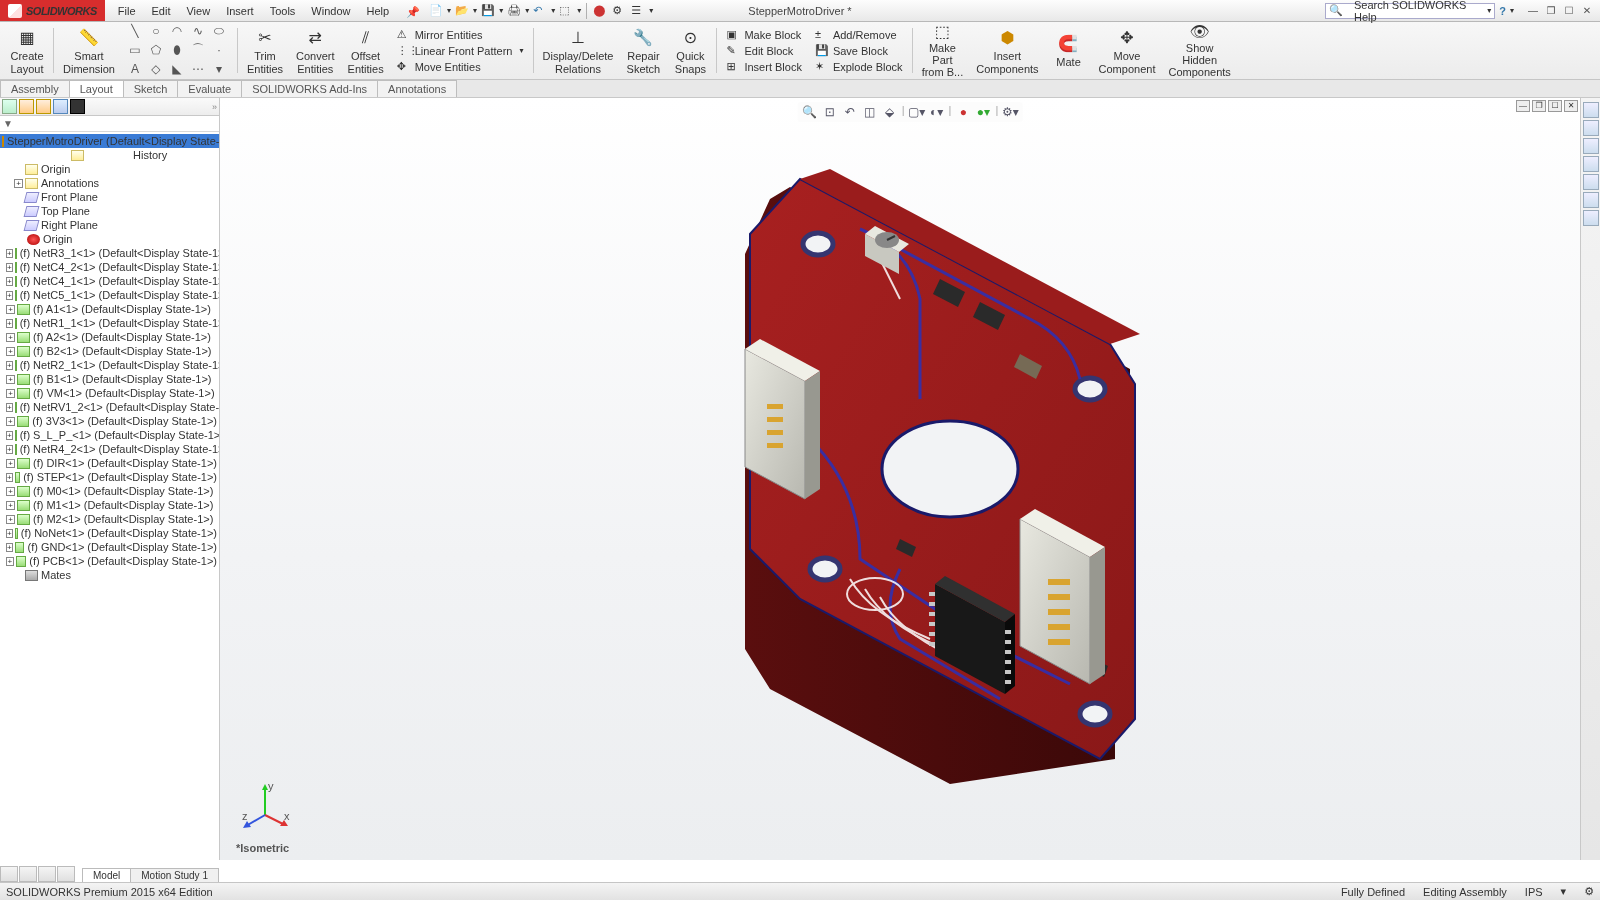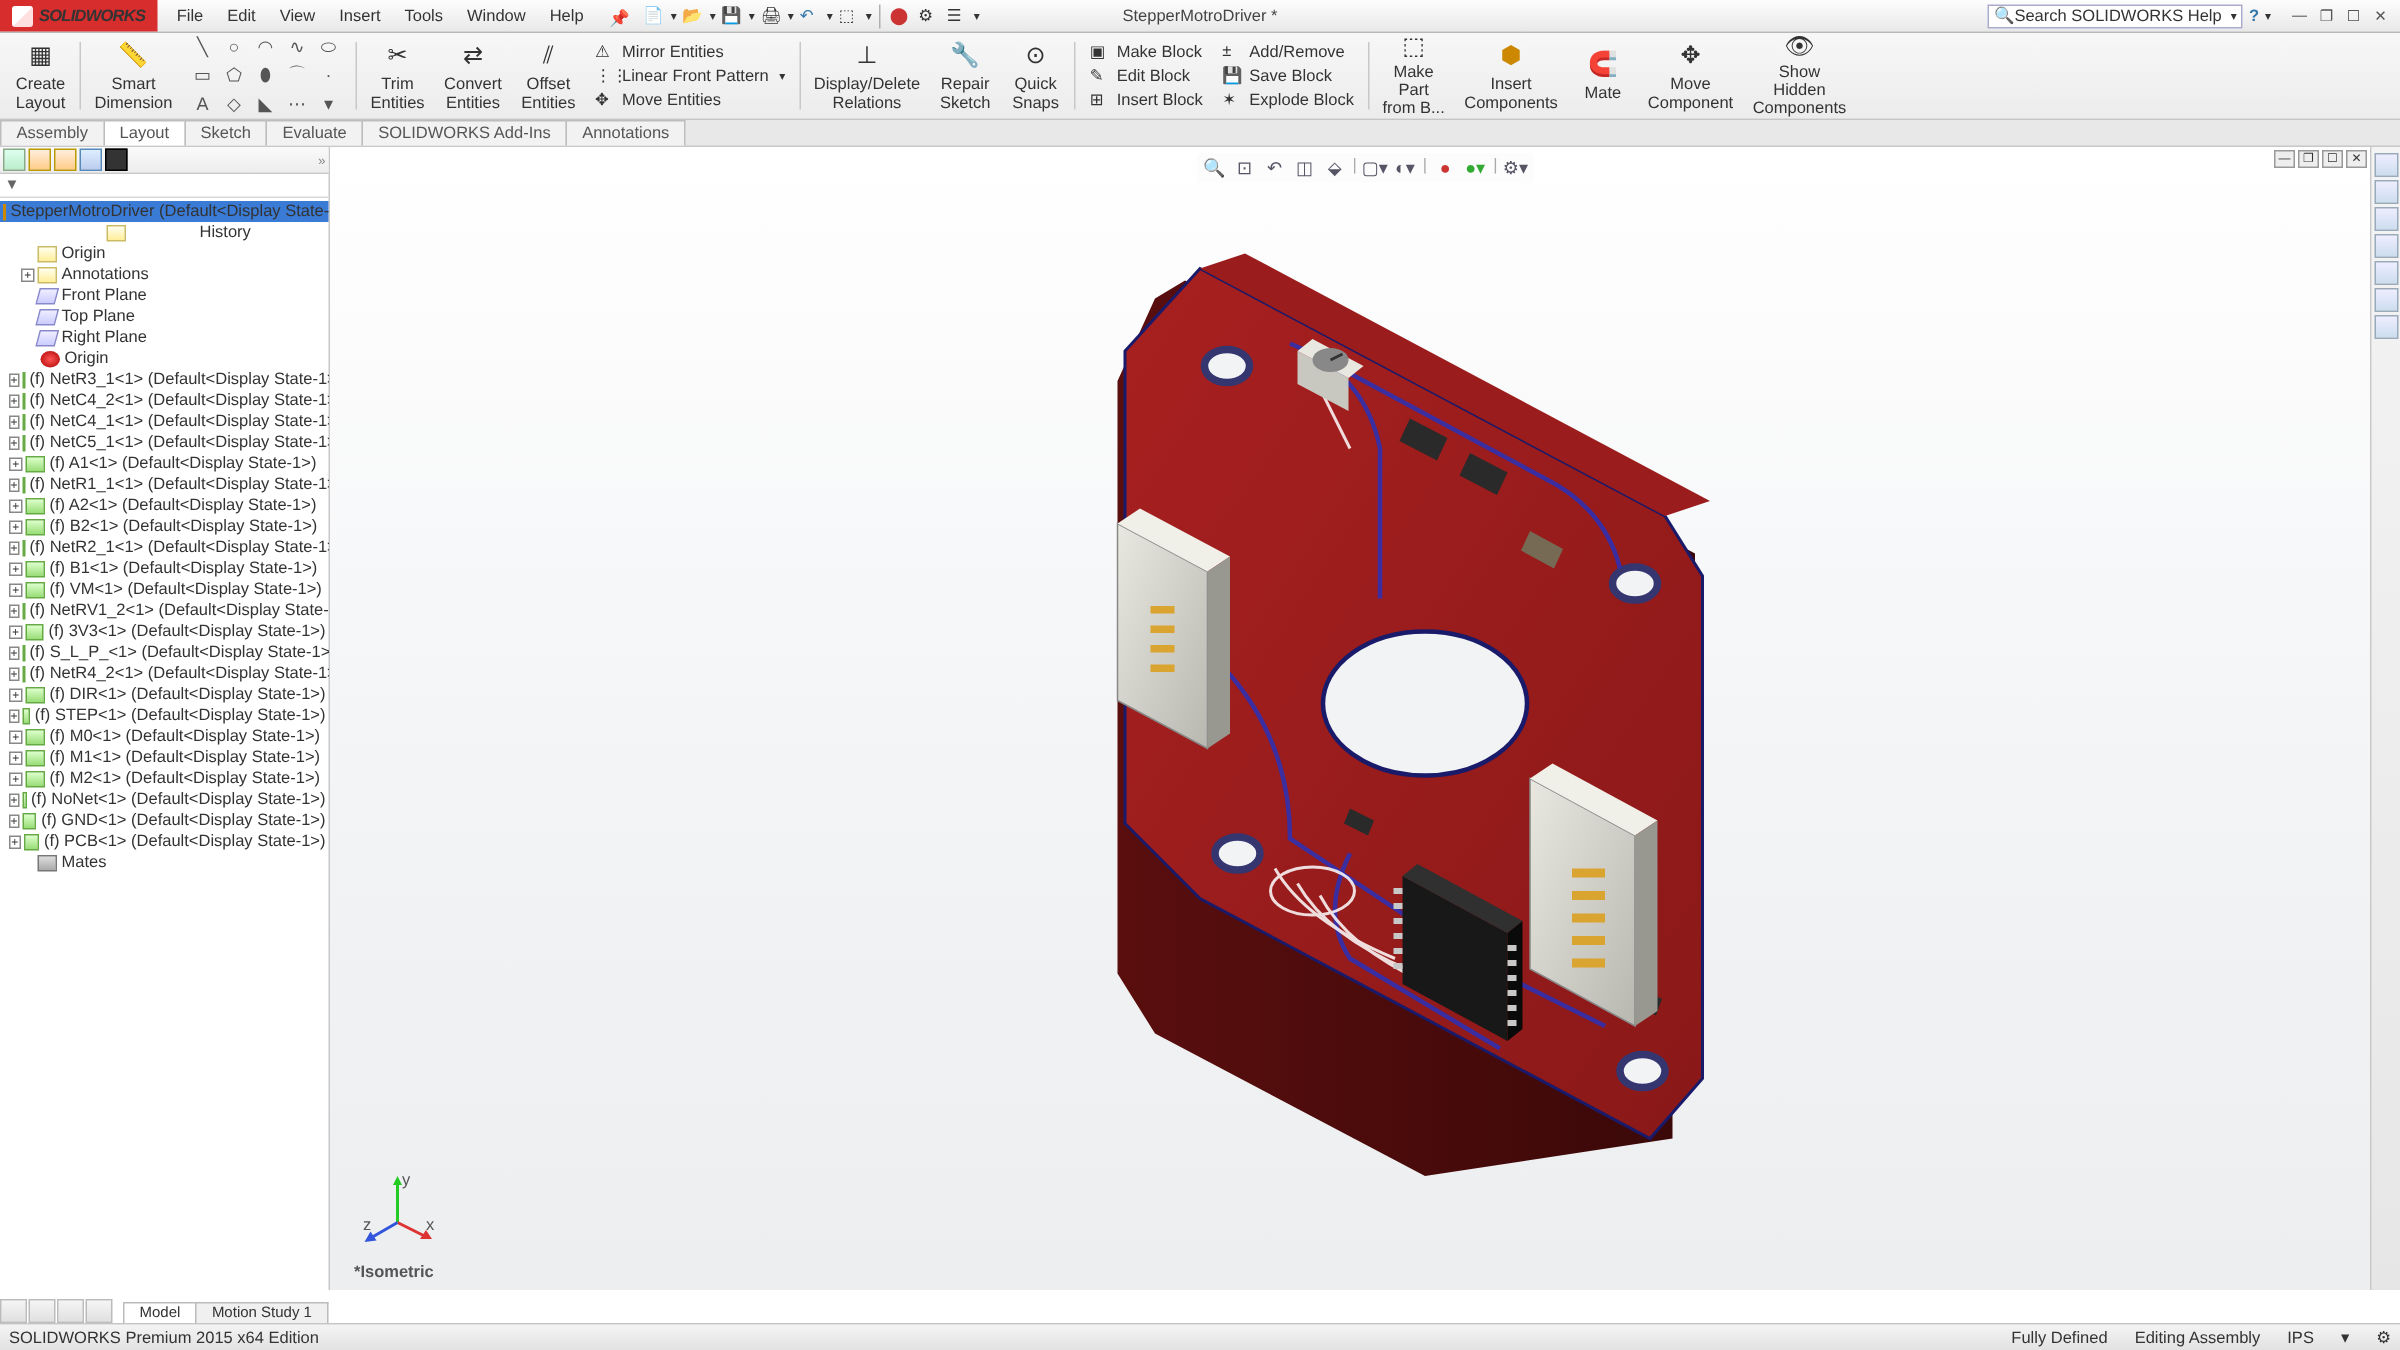--- a/index.html
+++ b/index.html
@@ -106,21 +106,21 @@
     <span class="qsep"></span>
     <span class="qicon" style="color:#c33">⬤</span>
     <span class="qicon">⚙</span>
     <span class="qicon">☰</span>
       <span style="font-size:8px">▾</span>
   </div>
   <div class="doc-title">StepperMotroDriver *</div>
   <div class="search-wrap">
     <div class="search-box">
       <span>🔍</span>
-      <span style="margin-left:0">Search SOLIDWORKS Help</span>
+      <span style="margin-left:11px">Search SOLIDWORKS Help</span>
       <span style="margin-left:auto;font-size:8px">▾</span>
     </div>
     <span style="color:#37a;font-weight:bold">?</span>
       <span style="font-size:8px">▾</span>
     <div class="winbtns">
       <span class="winbtn">—</span>
       <span class="winbtn">❐</span>
       <span class="winbtn">☐</span>
       <span class="winbtn">✕</span>
     </div>

